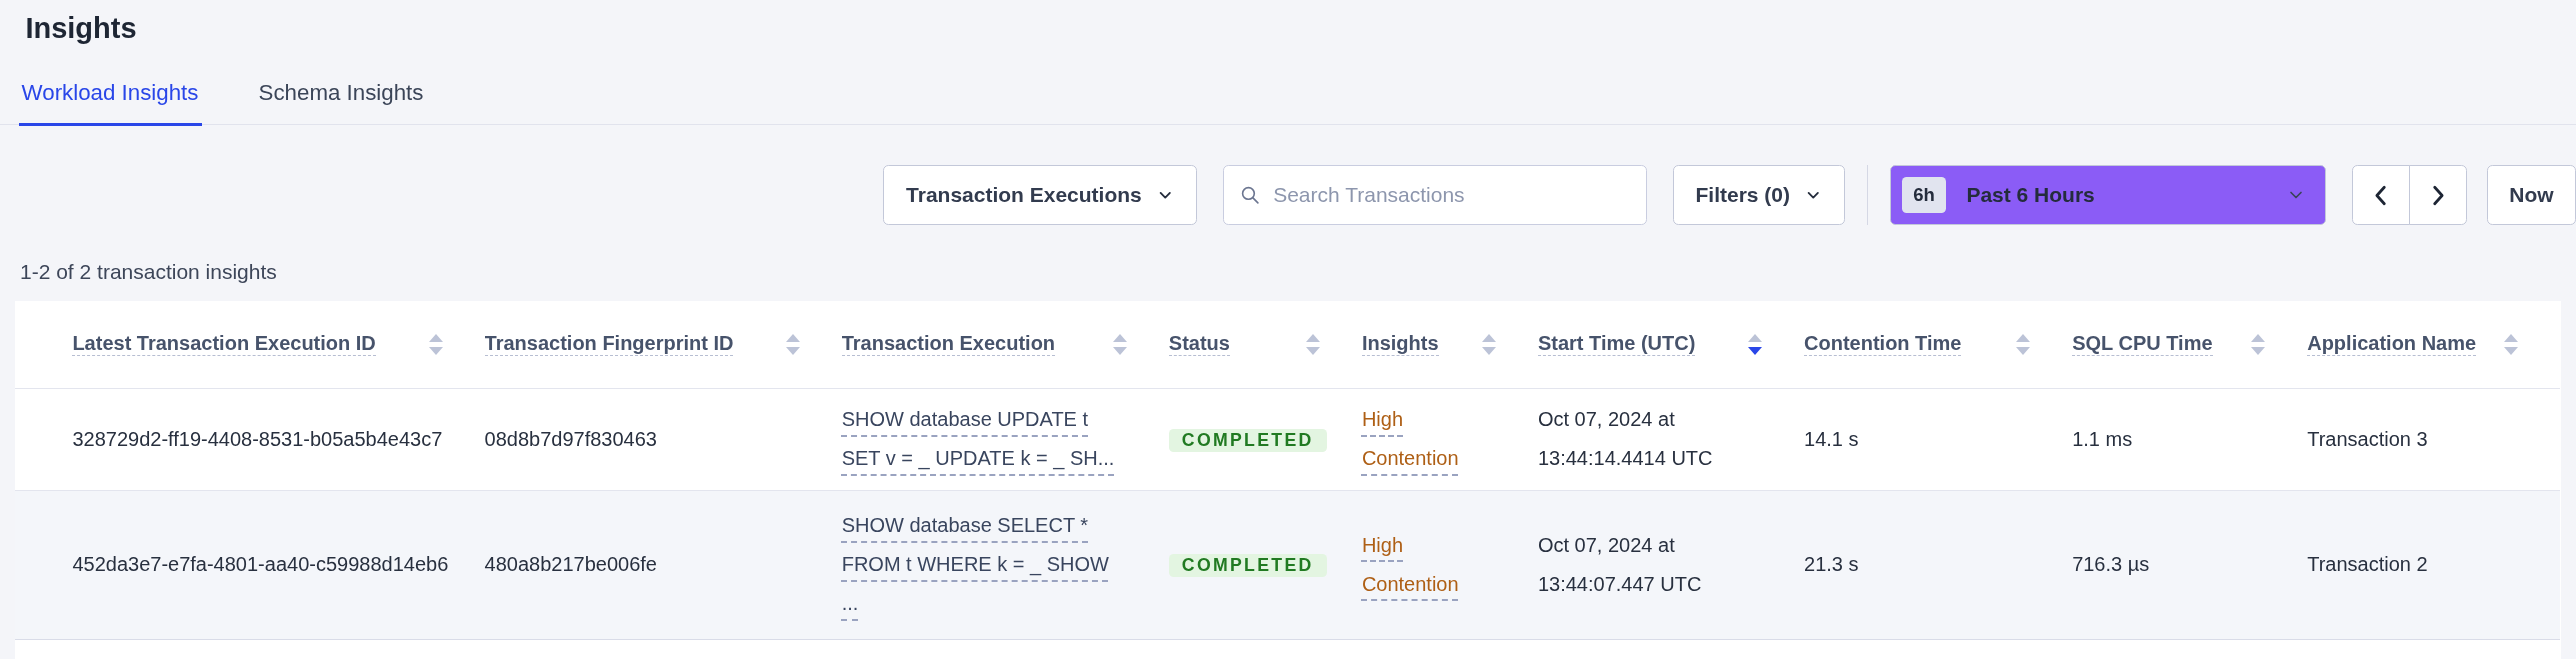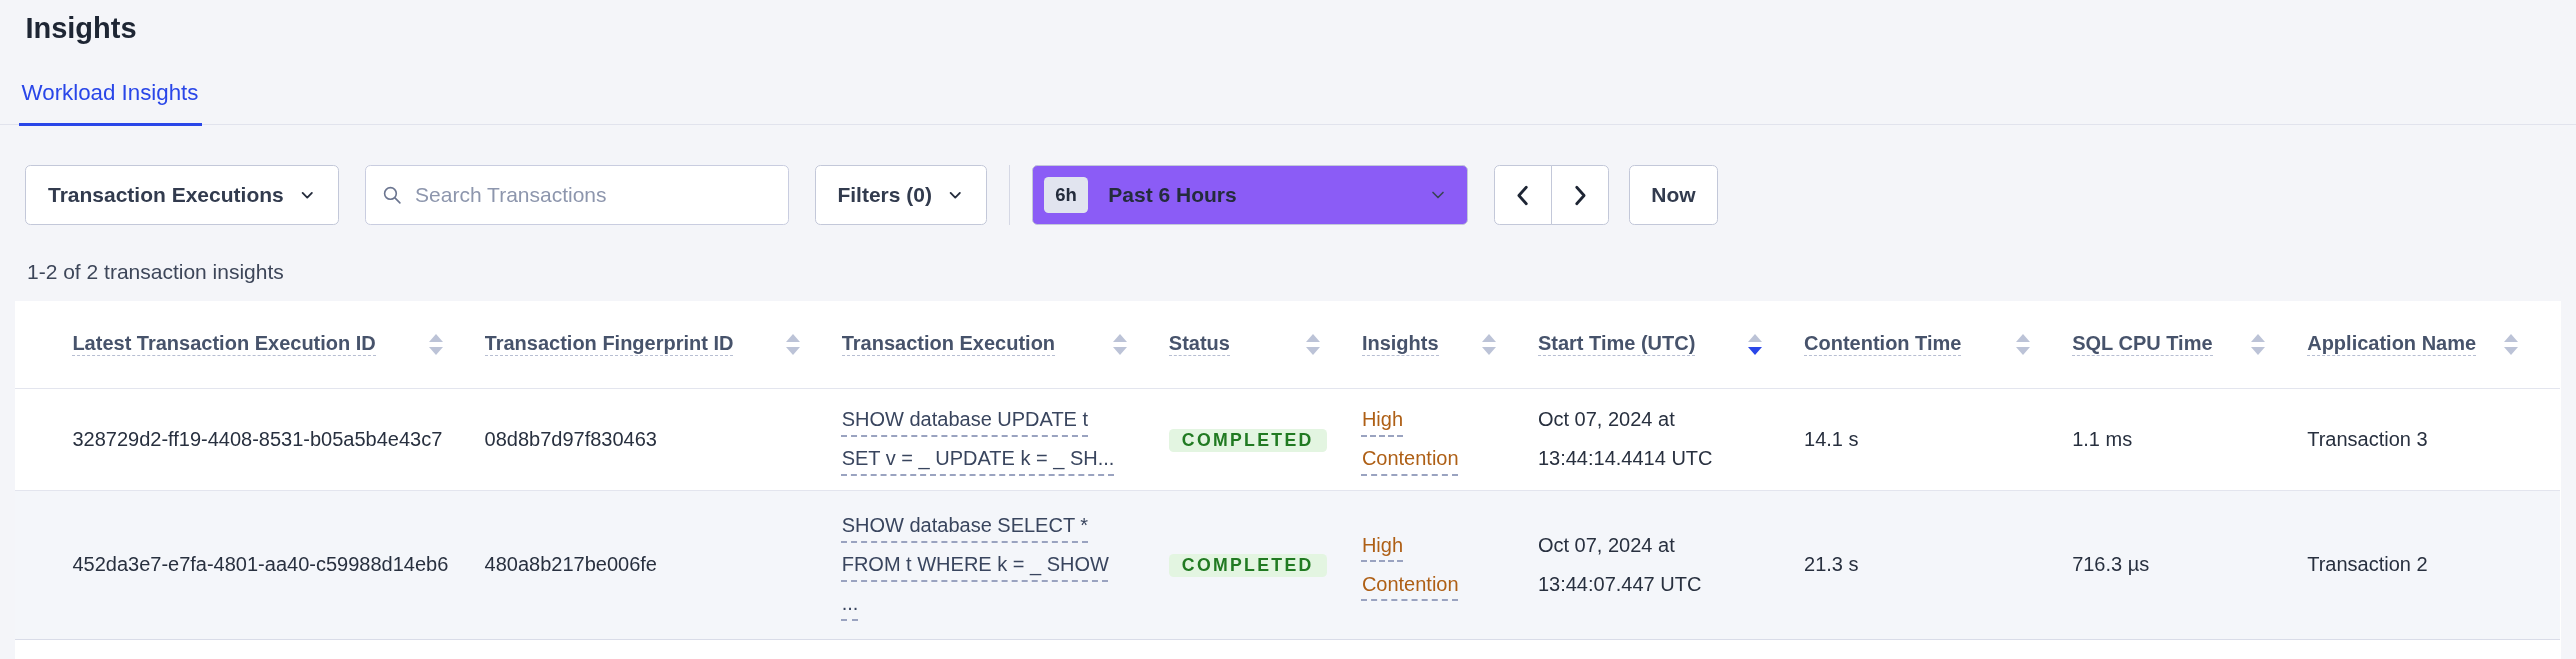--- a/index.html
+++ b/index.html
@@ -22,20 +22,21 @@
   .tab {
     font-size:22.3px; padding:0 3.1px 17px 3.1px;
     color:#3b4558; cursor:pointer;
     border-bottom:3.9px solid transparent; margin-bottom:-2.3px;
   }
   .tab.active { color:#2946e8; border-bottom-color:#2946e8; font-weight:400; }
   
   .toolbar {
     display:flex; align-items:center;
     margin:40px 0 0 25.4px;
+    justify-content:flex-end;
   }
   .btn {
     height:60px; display:inline-flex; align-items:center; gap:14px;
     background:#fff; border:0.8px solid #c3c8d9; border-radius:5.4px;
     font-size:21px; font-weight:700; color:#323b4e;
     padding:0 21.6px; cursor:pointer; white-space:nowrap;
   }
   .search-box {
     display:flex; align-items:center; gap:12.3px;
     width:424px; height:60px; margin-left:26px;
@@ -66,21 +67,21 @@
   .arrow-group { display:flex; margin-left:26px; }
   .arrow-btn {
     width:58px; height:60px;
     display:flex; align-items:center; justify-content:center;
     background:#fff; border:0.8px solid #c3c8d9; cursor:pointer;
   }
   .arrow-btn.prev { border-radius:5.4px 0 0 5.4px; }
   .arrow-btn.next { border-radius:0 5.4px 5.4px 0; margin-left:-0.8px; }
   .now-btn { margin-left:20px; justify-content:center; width:89px; padding:0; }
   
-  .summary { margin:35px 0 0 27px; font-size:21px; color:#3d4659; }
+  .summary { margin:35px 0 0 20px; font-size:21px; color:#3d4659; }
   
   .card {
     margin:17px 15.4px 0 15.4px;
     background:#fff;
     padding-bottom:23px;
   }
   table { width:2545px; border-collapse:collapse; table-layout:fixed; }
   th {
     height:87px; text-align:left; vertical-align:middle;
     border-bottom:1.5px solid #e3e5ee;
@@ -125,20 +126,21 @@
   .time-cell { display:inline-block; max-width:247px; }
   .chev svg, .icon svg { display:block; }
 </style>
 </head>
 <body>
 
 <h1 class="page-title">Insights</h1>
 
 <div class="tabs">
   <div class="tab active">Workload Insights</div>
+  <div class="tab">Schema Insights</div>
 </div>
 
 <div class="toolbar">
   <button class="btn">
     <span>Transaction Executions</span>
     <span class="chev">
       <svg width="18.5" height="18.5" viewBox="0 0 24 24" fill="none" stroke="#242c3c" stroke-width="2.4" stroke-linecap="round" stroke-linejoin="round">
           <polyline points="6,9 12,15 18,9"></polyline>
         </svg>
     </span>

